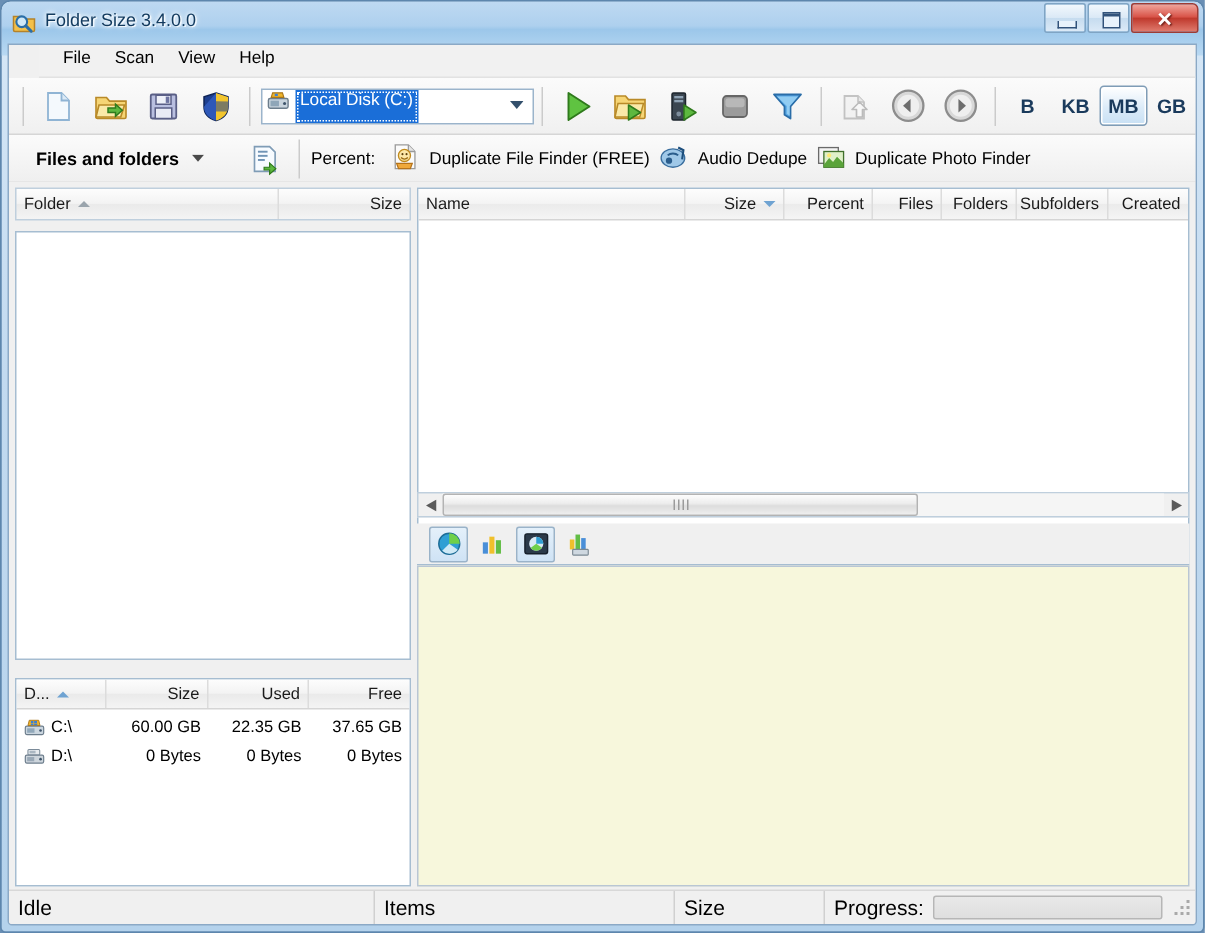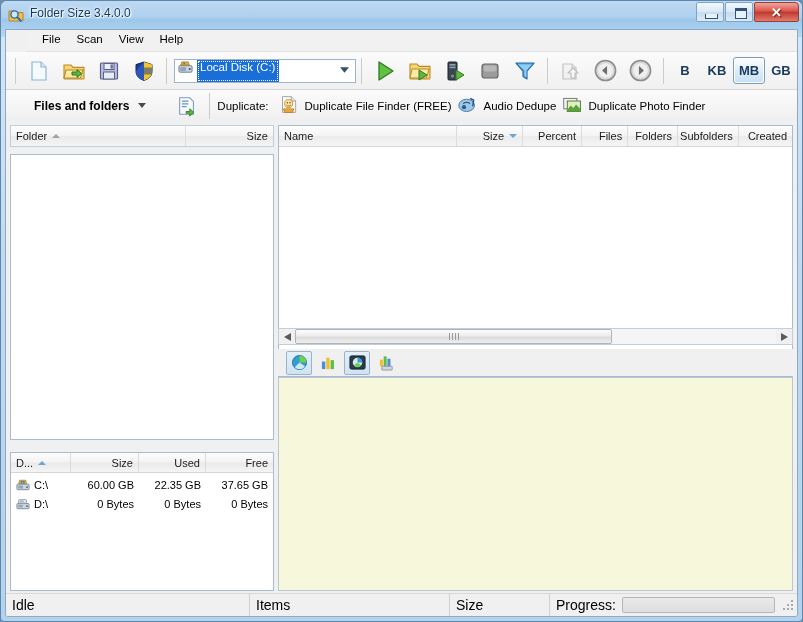--- a/index.html
+++ b/index.html
@@ -185,21 +185,21 @@
     display: flex; align-items: center; justify-content: center;
   }
 
   
   .toolbar2 {
     height: 31px;
     background: linear-gradient(to bottom, #fbfbfb 0%, #efefef 100%);
     border-bottom: 1px solid #c9c9c9;
     display: flex;
     align-items: center;
-    padding: 0 16px;
+    padding: 0 6px;
     text-align: right;
   }
   .ff-label {
     font-weight: bold;
     font-size: 12px;
     margin-left: 12px;
     white-space: nowrap;
   }
   .ff-arrow {
     margin: 0 3px 0 9px;
@@ -569,21 +569,21 @@
       <div class="tb-btn" style="margin-left:20px">
         <svg width="22" height="22" viewBox="0 0 24 24">
           <path d="M4 3h11l4 4v14H4z" fill="#f7fbff" stroke="#7f9cb6" stroke-width="1.2"></path>
           <rect x="6.5" y="6" width="7" height="1.4" fill="#6f93b5"></rect>
           <rect x="6.5" y="9" width="7" height="1.4" fill="#6f93b5"></rect>
           <rect x="6.5" y="12" width="5" height="1.4" fill="#6f93b5"></rect>
           <path d="M11 18h4v-3l4.5 4-4.5 4v-3h-4z" fill="#5db83f" stroke="#2f7a1c" stroke-width=".9"></path>
         </svg>
       </div>
       <div class="tb-sep"></div>
-      <div class="dl-label">Duplicate:</div>
+      <div class="dl-label">Percent:</div>
 
       <div class="dl-item">
         <span>
           <svg width="21" height="21" viewBox="0 0 24 24">
             <path d="M4 3h10l5 5v13H4z" fill="#fbfbfb" stroke="#9a9a9a" stroke-width="1"></path>
             <path d="M14 3v5h5" fill="#e4e4e4" stroke="#9a9a9a" stroke-width="1"></path>
             <circle cx="11" cy="11" r="4.6" fill="#fce7a8" stroke="#c28b1d" stroke-width="1"></circle>
             <path d="M8.4 12.6c1.6 1.6 3.6 1.6 5.2 0" stroke="#9a6a12" stroke-width="1.1" fill="none"></path>
             <circle cx="9.5" cy="10" r=".8" fill="#5b3f0c"></circle>
               <circle cx="12.6" cy="10" r=".8" fill="#5b3f0c"></circle>

